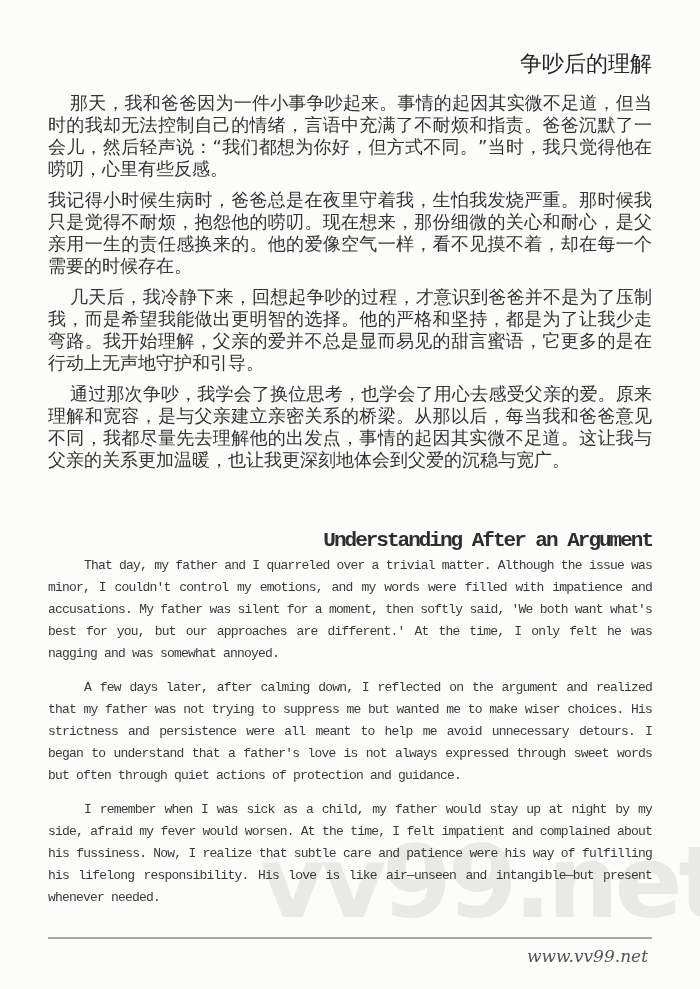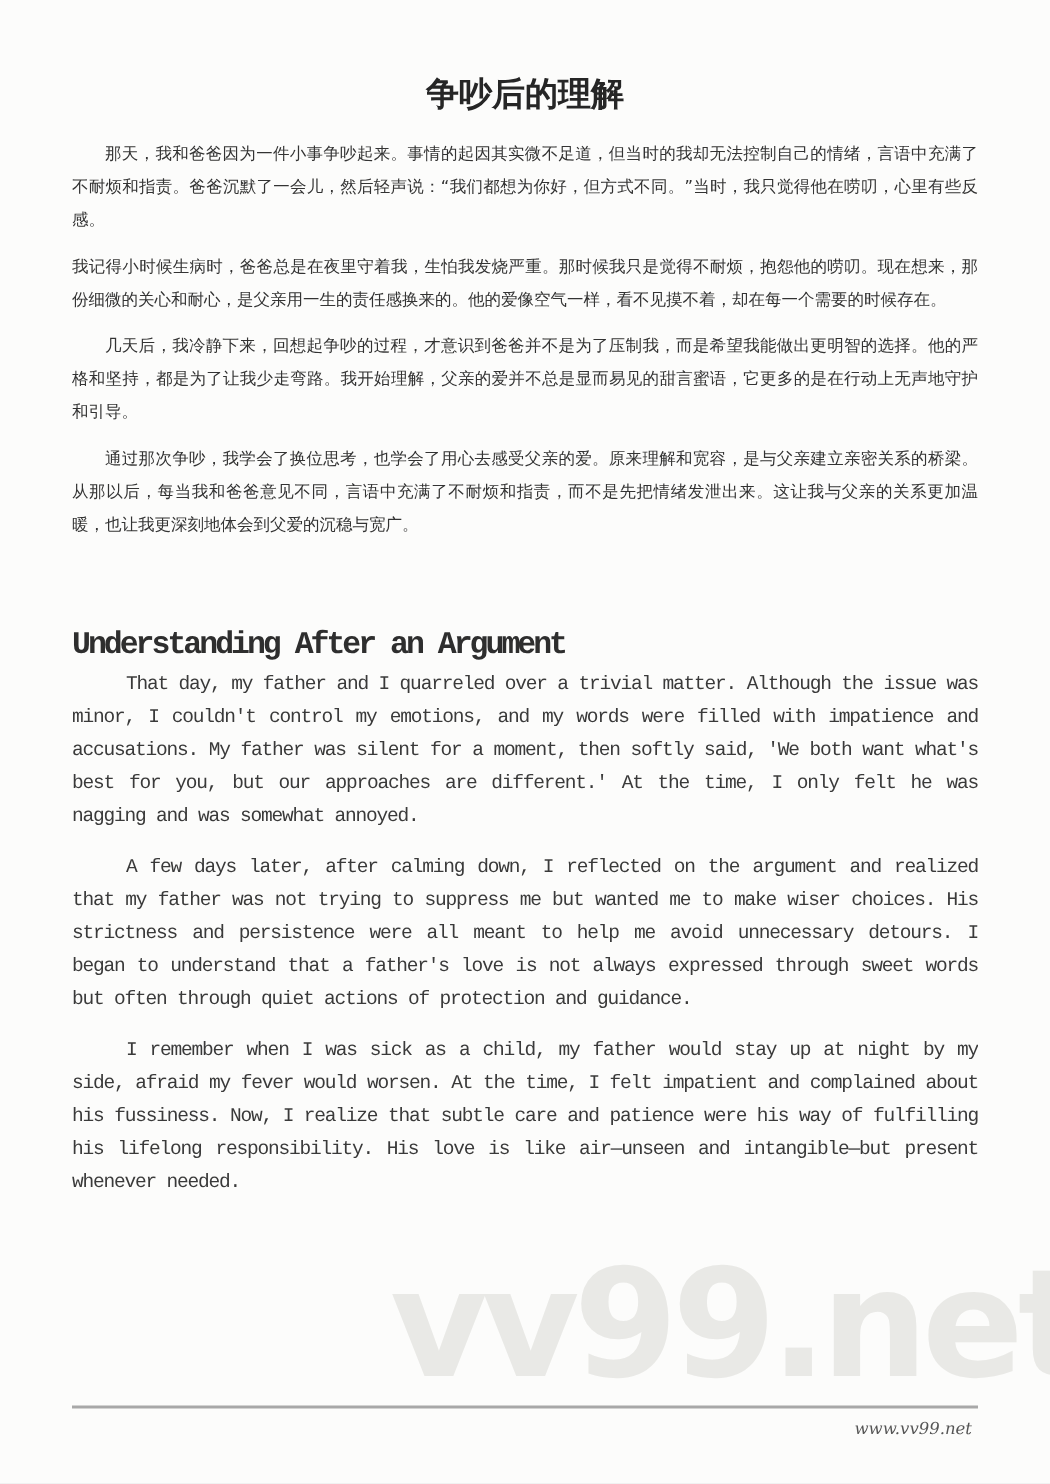--- a/index.html
+++ b/index.html
@@ -34,45 +34,45 @@
     position: absolute;
     left: 48px;
     top: 0;
     width: 604px;
     height: 936px;
     overflow: hidden;
     z-index: 1;
   }
   .zh-title {
     margin: 50px 0 0 0;
-    text-align: center;
+    text-align: right;
     font-size: 22px;
-    font-weight: bold;
+    font-weight: normal;
     color: #262626;
     line-height: 28px;
     font-family: "DejaVu Sans", sans-serif;
   }
   .zh-para {
     margin: 9px 0 0 0;
-    font-size: 11px;
+    font-size: 18px;
     line-height: 22px;
     color: #333333;
     text-align: justify;
     text-indent: 22px;
     font-family: "DejaVu Sans", sans-serif;
   }
   .zh-para.first {
     margin-top: 14px;
   }
   .zh-para.no-indent {
     text-indent: 0;
   }
   .en-title {
     margin: 56px 0 0 0;
-    text-align: left;
+    text-align: right;
     font-size: 21px;
     font-weight: bold;
     letter-spacing: -2px;
     color: #2e2e2e;
     line-height: 28px;
     font-family: "Liberation Mono", monospace;
   }
   .en-para {
     margin: 12px 0 0 0;
     font-size: 13px;
@@ -94,21 +94,21 @@
     height: 2px;
     background: #a8a8a8;
     z-index: 2;
   }
   .footer-url {
     position: absolute;
     right: 52px;
     top: 946px;
     font-family: "DejaVu Serif", serif;
     font-style: italic;
-    font-size: 11px;
+    font-size: 17px;
     color: #555555;
     z-index: 2;
   }
 </style>
 </head>
 <body>
 
 <div class="page">
 
   <div class="watermark">vv99.net</div>
@@ -116,21 +116,21 @@
   <div class="content">
 
     <h1 class="zh-title">争吵后的理解</h1>
 
     <p class="zh-para first">那天，我和爸爸因为一件小事争吵起来。事情的起因其实微不足道，但当时的我却无法控制自己的情绪，言语中充满了不耐烦和指责。爸爸沉默了一会儿，然后轻声说：“我们都想为你好，但方式不同。”当时，我只觉得他在唠叨，心里有些反感。</p>
 
     <p class="zh-para no-indent">我记得小时候生病时，爸爸总是在夜里守着我，生怕我发烧严重。那时候我只是觉得不耐烦，抱怨他的唠叨。现在想来，那份细微的关心和耐心，是父亲用一生的责任感换来的。他的爱像空气一样，看不见摸不着，却在每一个需要的时候存在。</p>
 
     <p class="zh-para">几天后，我冷静下来，回想起争吵的过程，才意识到爸爸并不是为了压制我，而是希望我能做出更明智的选择。他的严格和坚持，都是为了让我少走弯路。我开始理解，父亲的爱并不总是显而易见的甜言蜜语，它更多的是在行动上无声地守护和引导。</p>
 
-    <p class="zh-para">通过那次争吵，我学会了换位思考，也学会了用心去感受父亲的爱。原来理解和宽容，是与父亲建立亲密关系的桥梁。从那以后，每当我和爸爸意见不同，言语中充满了不耐烦和指责，而不是先把情绪发泄出来。这让我与父亲的关系更加温暖，也让我更深刻地体会到父爱的沉稳与宽广。</p>
+    <p class="zh-para">通过那次争吵，我学会了换位思考，也学会了用心去感受父亲的爱。原来理解和宽容，是与父亲建立亲密关系的桥梁。从那以后，每当我和爸爸意见不同，我都尽量先去理解他的出发点，事情的起因其实微不足道。这让我与父亲的关系更加温暖，也让我更深刻地体会到父爱的沉稳与宽广。</p>
 
     <h2 class="en-title">Understanding After an Argument</h2>
 
     <p class="en-para first">That day, my father and I quarreled over a trivial matter. Although the issue was minor, I couldn't control my emotions, and my words were filled with impatience and accusations. My father was silent for a moment, then softly said, 'We both want what's best for you, but our approaches are different.' At the time, I only felt he was nagging and was somewhat annoyed.</p>
 
     <p class="en-para">A few days later, after calming down, I reflected on the argument and realized that my father was not trying to suppress me but wanted me to make wiser choices. His strictness and persistence were all meant to help me avoid unnecessary detours. I began to understand that a father's love is not always expressed through sweet words but often through quiet actions of protection and guidance.</p>
 
     <p class="en-para">I remember when I was sick as a child, my father would stay up at night by my side, afraid my fever would worsen. At the time, I felt impatient and complained about his fussiness. Now, I realize that subtle care and patience were his way of fulfilling his lifelong responsibility. His love is like air—unseen and intangible—but present whenever needed.</p>
 
 

